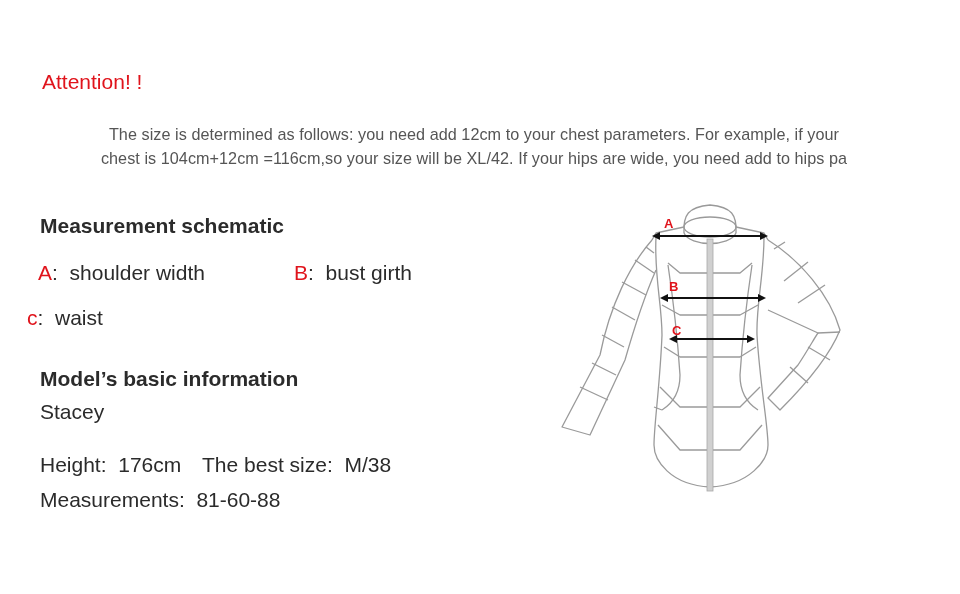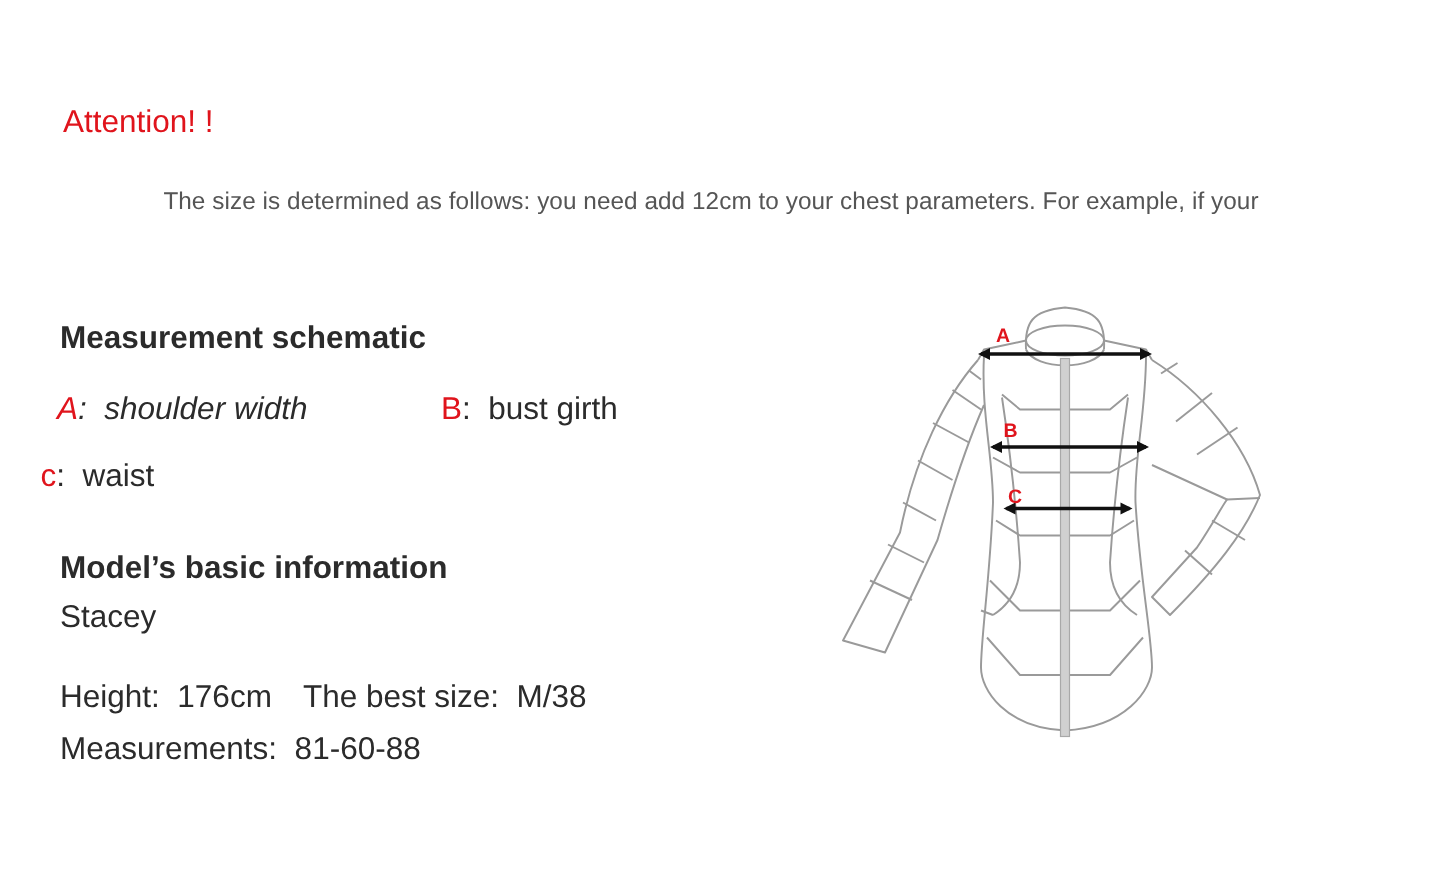--- a/index.html
+++ b/index.html
@@ -45,25 +45,26 @@
     font-family: "Liberation Sans", sans-serif;
   }
 </style>
 </head>
 <body>
 
 <div class="attention">Attention! !</div>
 
 <div class="intro">
   <div>The size is determined as follows: you need add 12cm to your chest parameters. For example, if your</div>
+  <div>chest is 104cm+12cm =116cm,so your size will be XL/42. If your hips are wide, you need add to hips pa</div>
 </div>
 
 <div class="h-schematic">Measurement schematic</div>
 
-<div class="legend-item" style="left:38px; top:261px;font-style:italic;">
+<div class="legend-item" style="left:38px; top:261px;">
   <span class="key">A</span><span style="white-space:pre">:  </span><span>shoulder width</span>
 </div>
 <div class="legend-item" style="left:294px; top:261px;">
   <span class="key">B</span><span style="white-space:pre">:  </span><span>bust girth</span>
 </div>
 <div class="legend-item" style="left:27px; top:306px;">
   <span class="key">c</span><span style="white-space:pre">:  </span><span>waist</span>
 </div>
 
 <div class="h-model">Model’s basic information</div>

